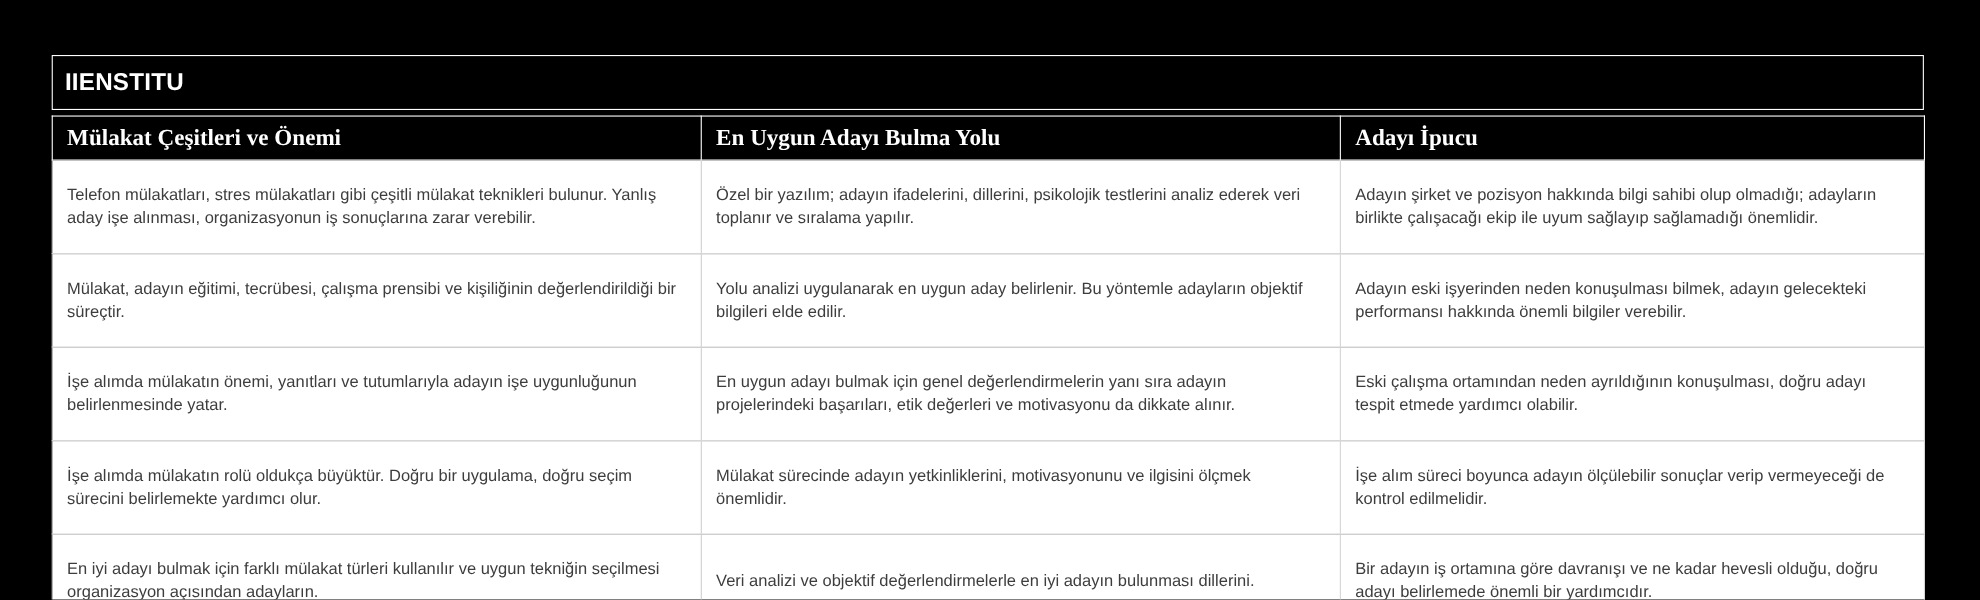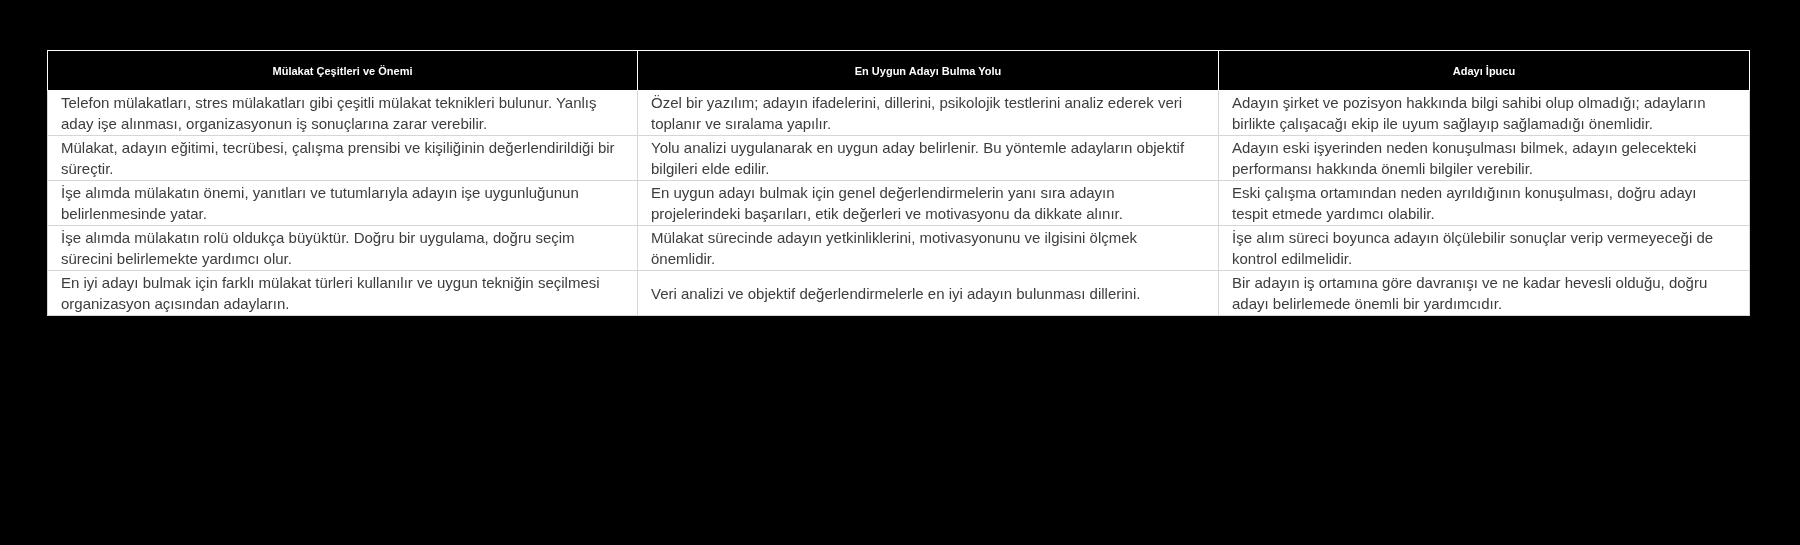--- a/index.html
+++ b/index.html
@@ -44,42 +44,46 @@
     table-layout:fixed;
     border-collapse:collapse;
     border:1px solid var(--outer-border);
   }
   col.c1{ width:590px; }
   col.c2{ width:581px; }
   col.c3{ width:531px; }
   th{
     background:var(--header-bg);
     color:var(--header-text);
-    font-size:11px;
+    font-size:21px;
     font-weight:bold;
-    text-align:center;
+    text-align:left;
     height:40px;
     padding:0 13px;
     border:1px solid var(--outer-border);
     vertical-align:middle;
+    font-family:Liberation Serif, serif;
   }
   td{
     background:var(--cell-bg);
     color:var(--cell-text);
     font-size:15px;
     line-height:21px;
-    padding:1px 13px;
+    padding:21px 13px;
     border:1px solid var(--cell-border);
     vertical-align:middle;
   }
 </style>
 </head>
 <body>
 
 <div class="content">
+  <div class="title-card">
+    <h1>IIENSTITU</h1>
+  </div>
 
   <table>
     <colgroup>
       <col class="c1">
         <col class="c2">
         <col class="c3">
     </colgroup>
     <thead>
       <tr>
           <th>Mülakat Çeşitleri ve Önemi</th>

